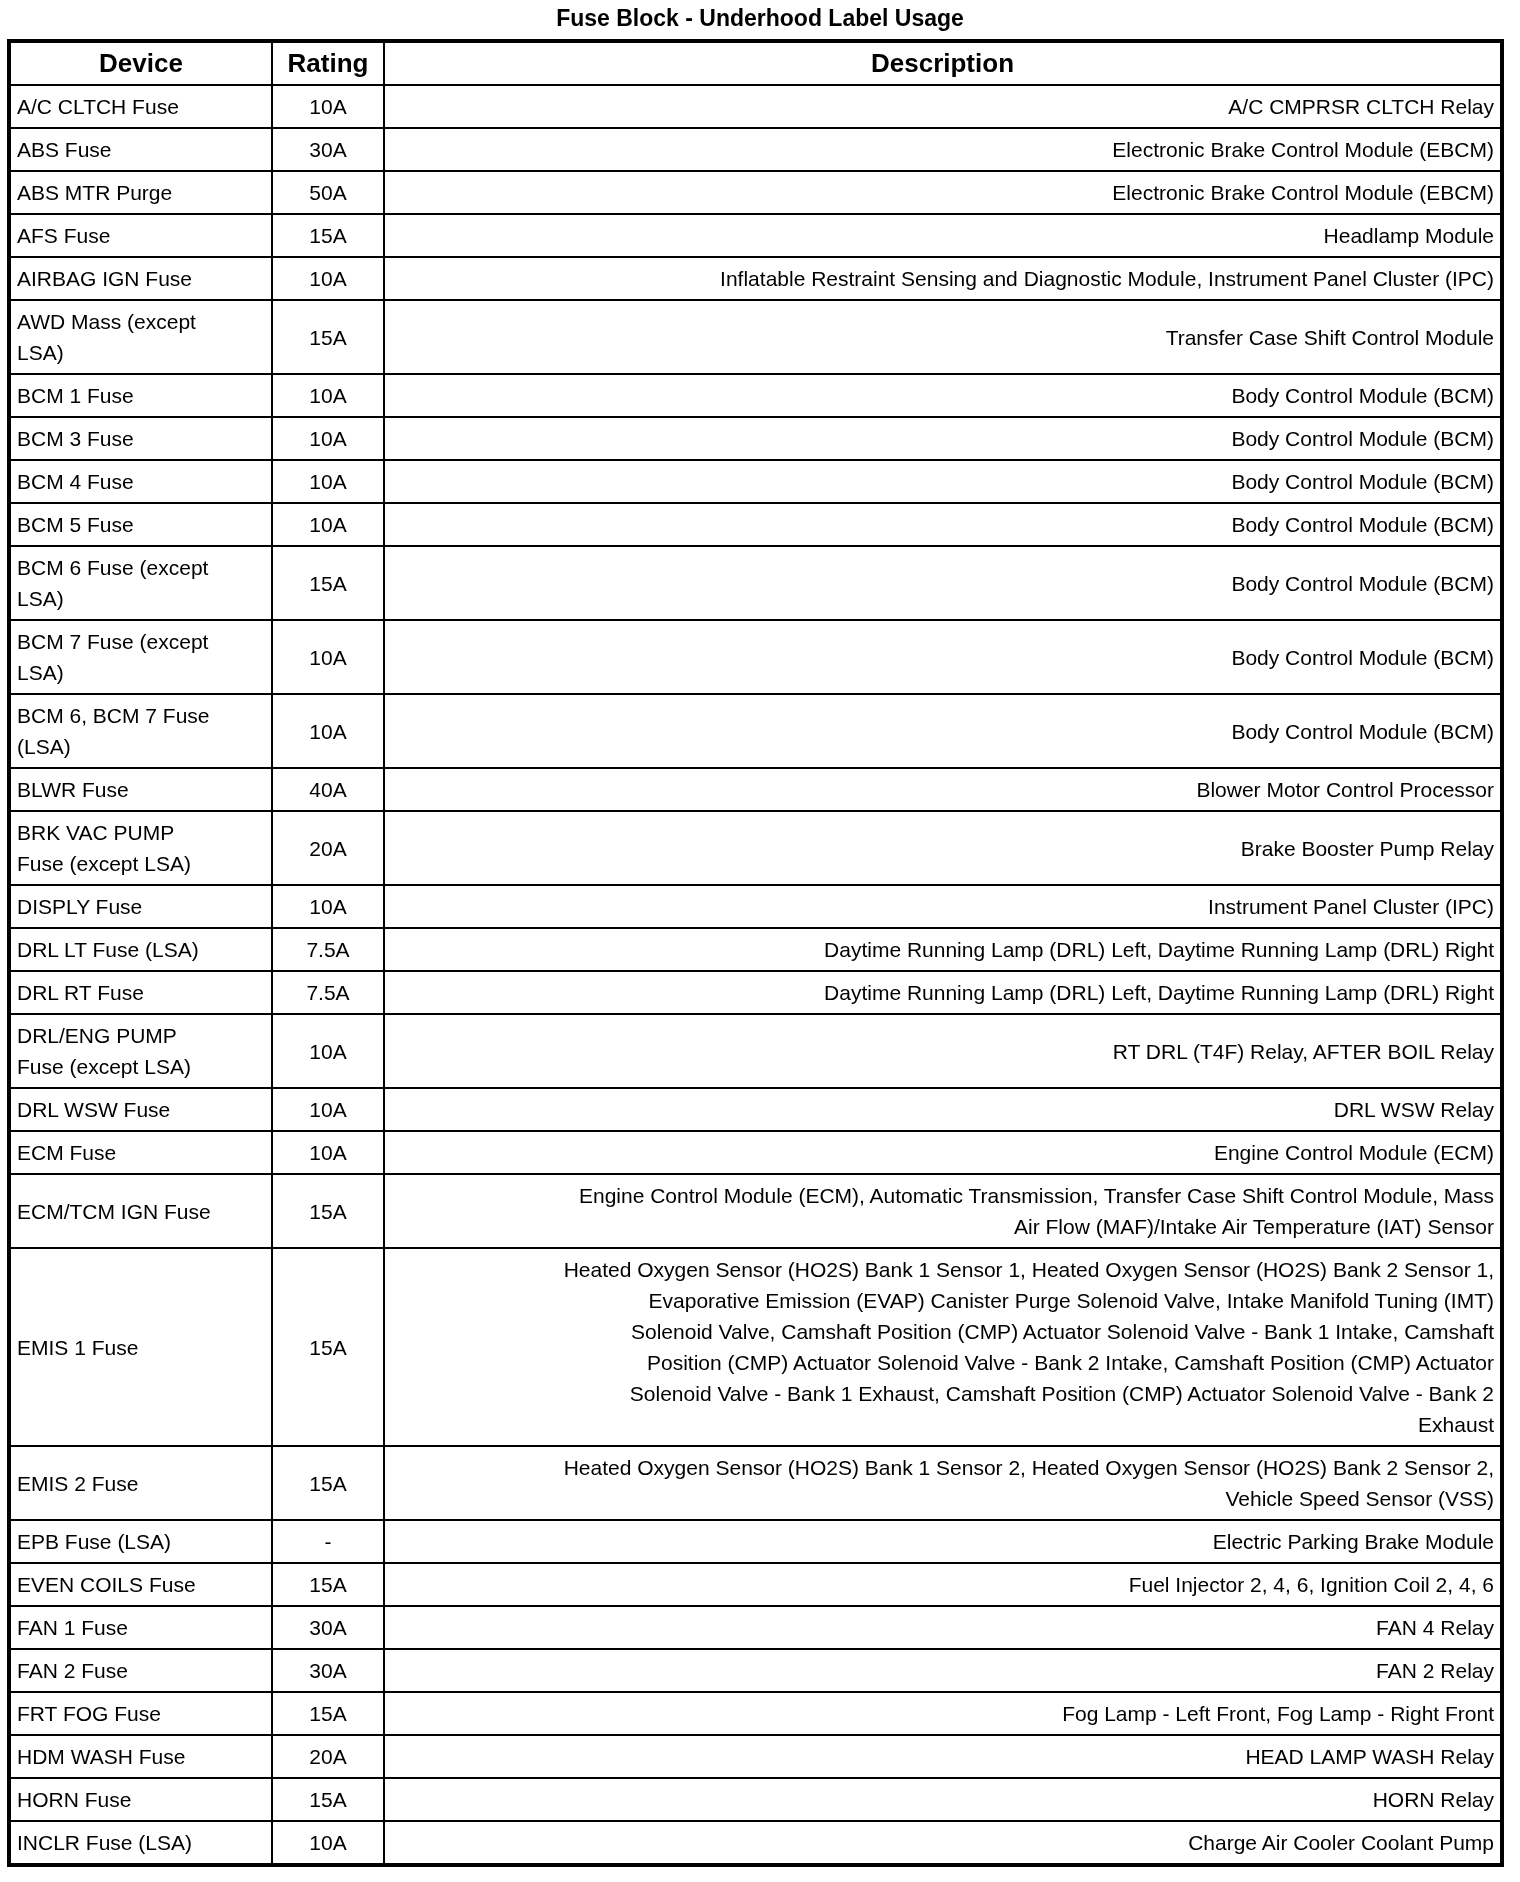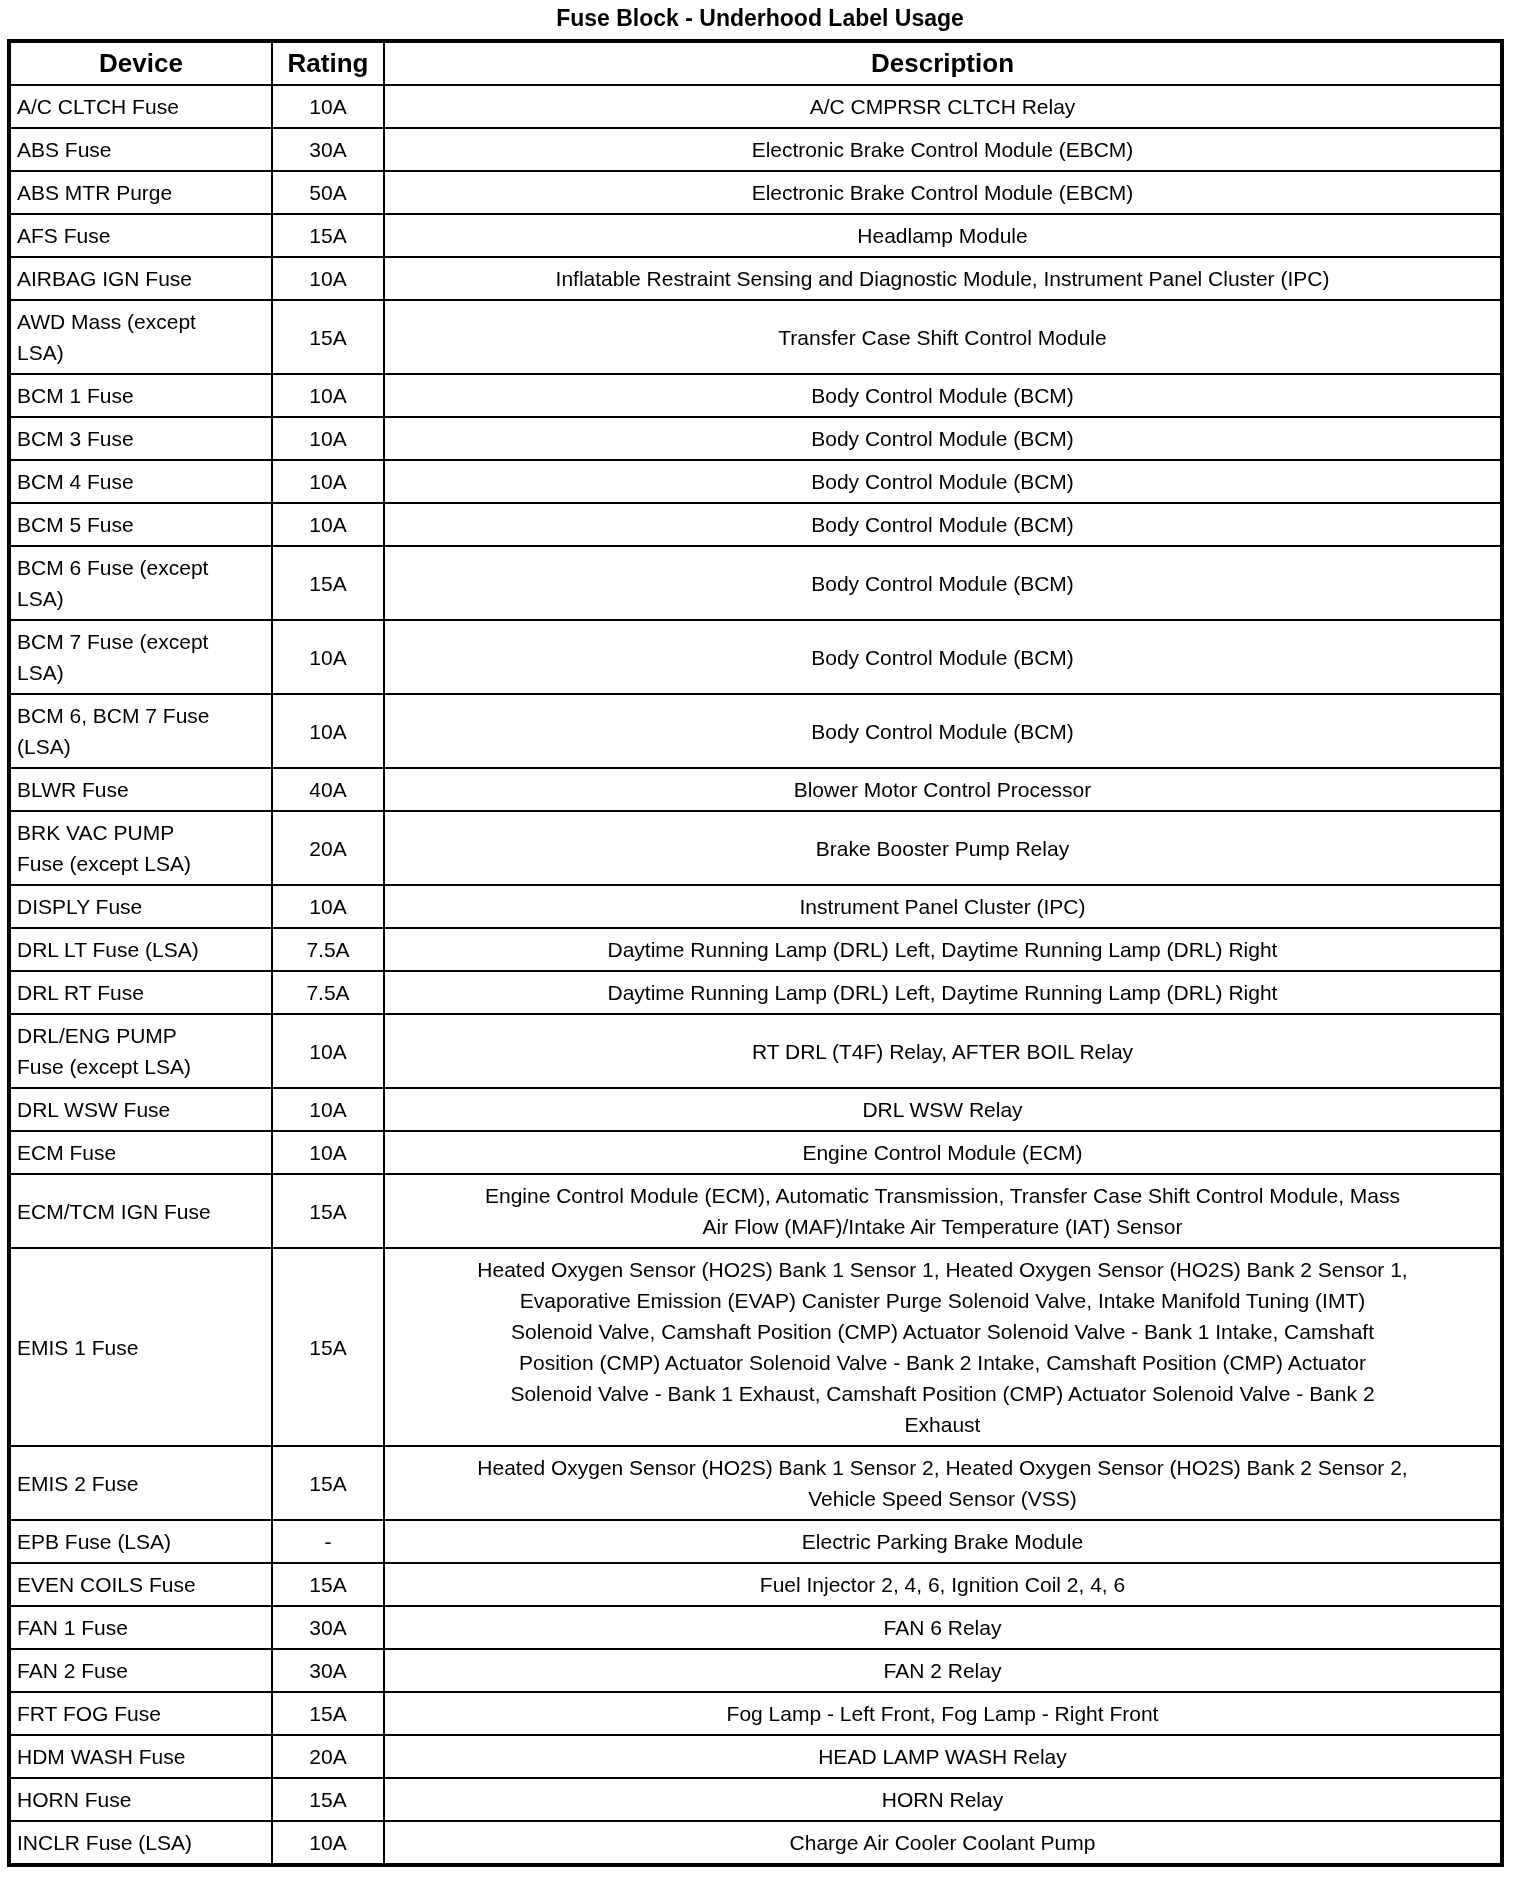--- a/index.html
+++ b/index.html
@@ -51,21 +51,21 @@
   td.device {
     text-align: left;
     white-space: pre-line;
     margin-left: 28px;
   }
   td.rating {
     text-align: center;
     white-space: nowrap;
   }
   td.description {
-    text-align: center;
+    text-align: right;
     white-space: pre-line;
   }
 </style>
 </head>
 <body>
 
 <div class="page">
   <div class="doc-title">Fuse Block - Underhood Label Usage</div>
 
   <table class="fuse-table">
@@ -221,21 +221,21 @@
           <td class="description">Electric Parking Brake Module</td>
         </tr>
         <tr>
           <td class="device">EVEN COILS Fuse</td>
           <td class="rating">15A</td>
           <td class="description">Fuel Injector 2, 4, 6, Ignition Coil 2, 4, 6</td>
         </tr>
         <tr>
           <td class="device">FAN 1 Fuse</td>
           <td class="rating">30A</td>
-          <td class="description">FAN 6 Relay</td>
+          <td class="description">FAN 4 Relay</td>
         </tr>
         <tr>
           <td class="device">FAN 2 Fuse</td>
           <td class="rating">30A</td>
           <td class="description">FAN 2 Relay</td>
         </tr>
         <tr>
           <td class="device">FRT FOG Fuse</td>
           <td class="rating">15A</td>
           <td class="description">Fog Lamp - Left Front, Fog Lamp - Right Front</td>

